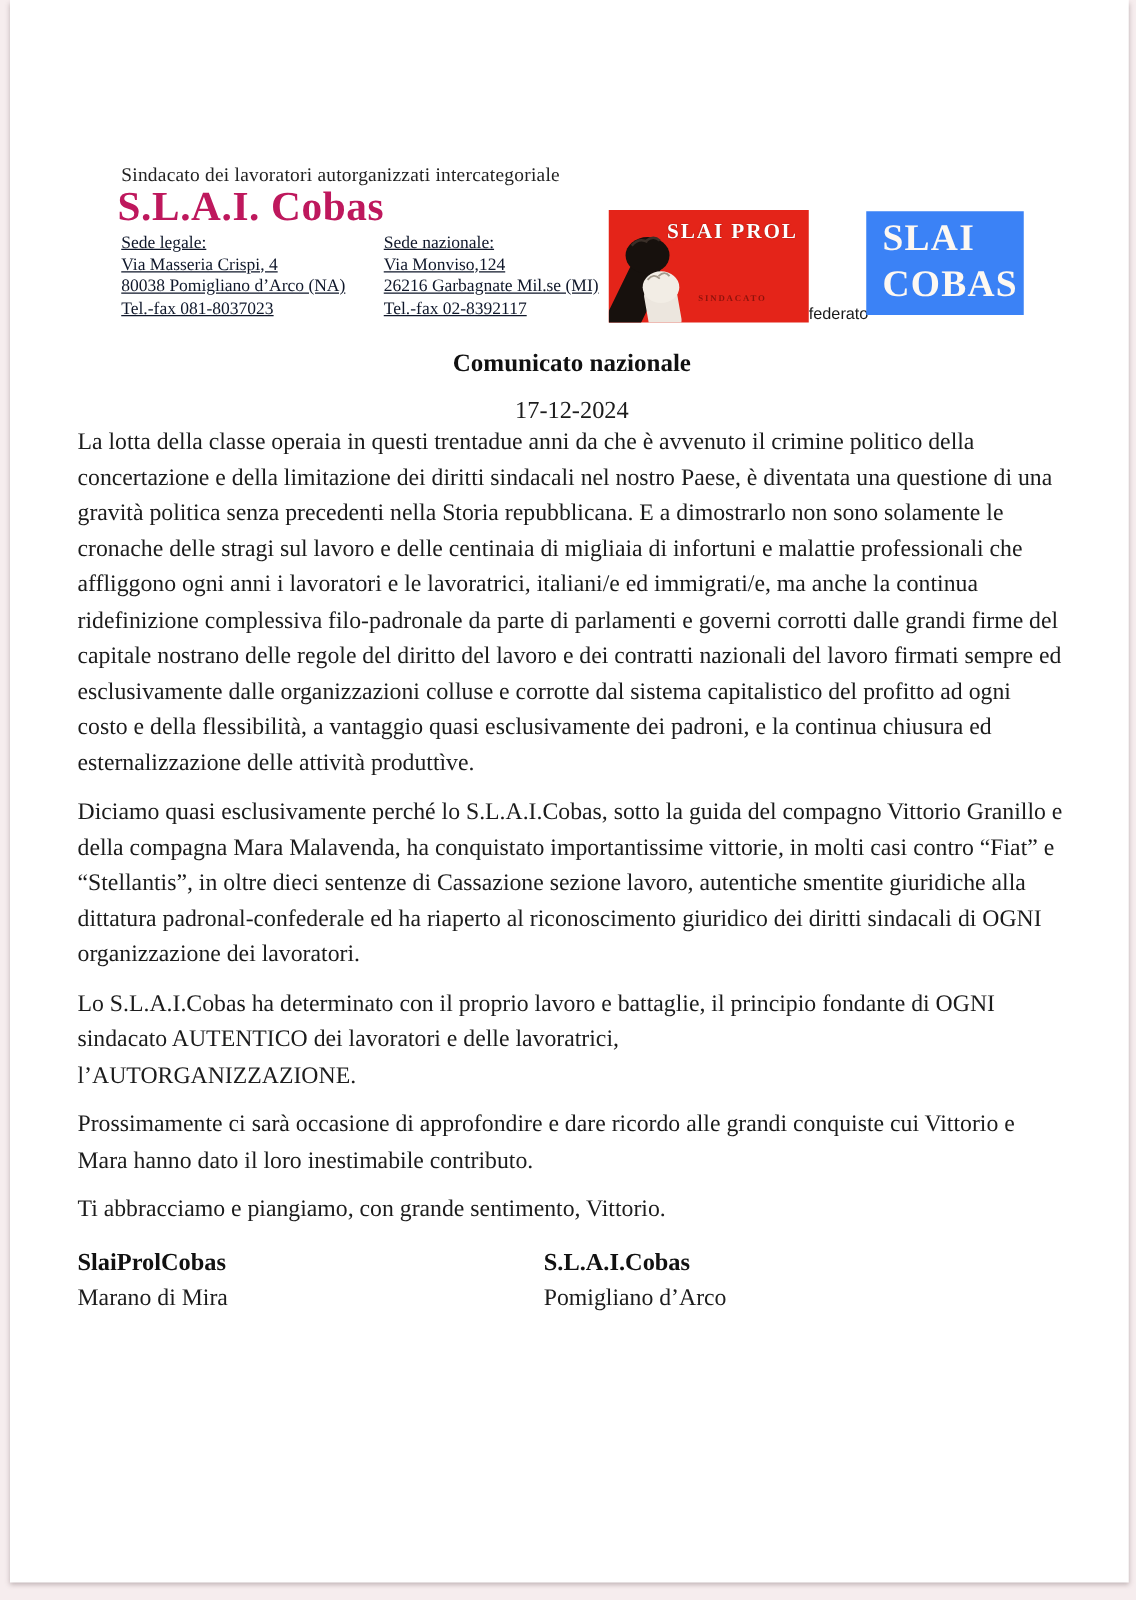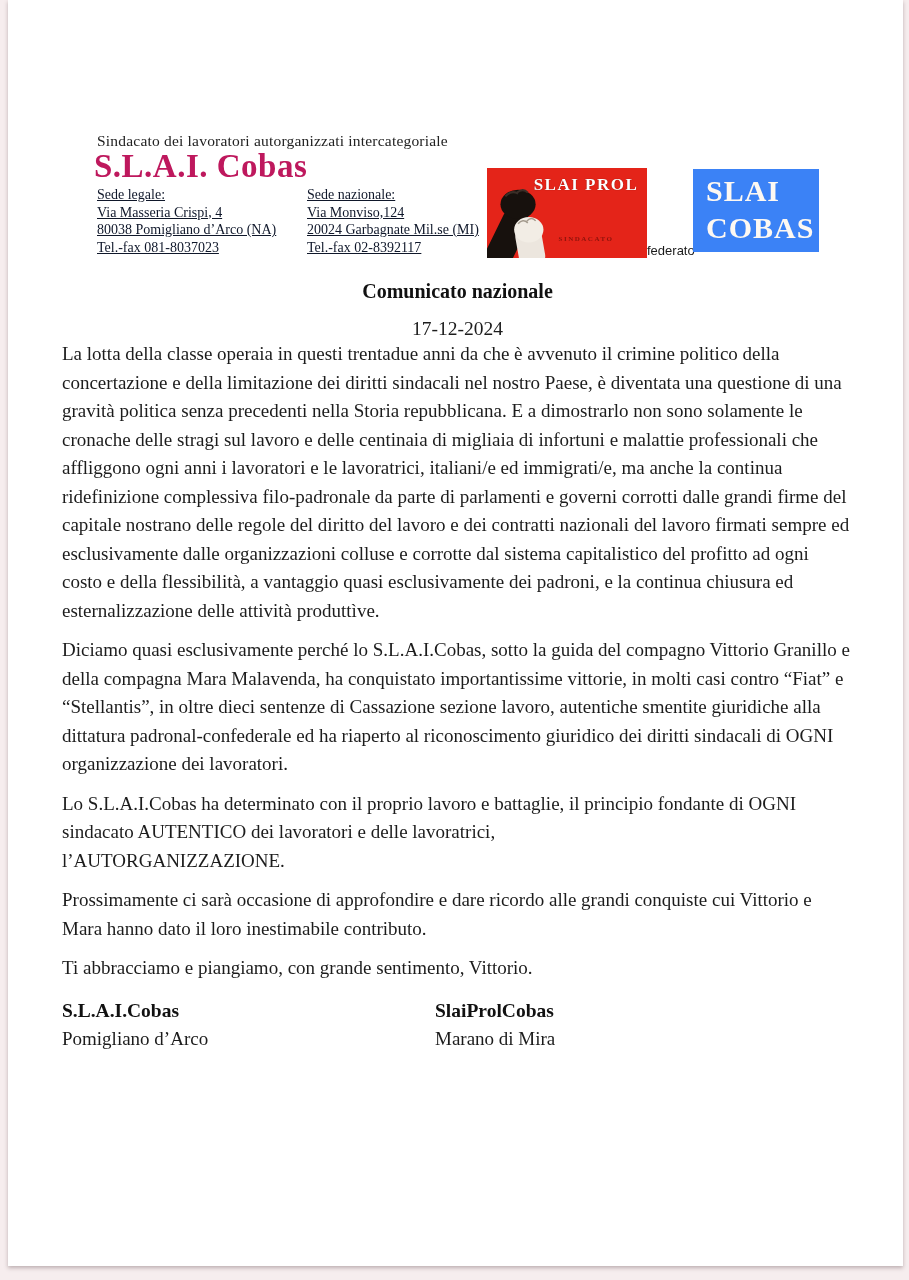--- a/index.html
+++ b/index.html
@@ -111,21 +111,21 @@
     <div class="addresses">
       <div class="addr legale">
         <div>Sede legale:</div>
         <div>Via Masseria Crispi, 4</div>
         <div>80038 Pomigliano d’Arco (NA)</div>
         <div>Tel.-fax 081-8037023</div>
       </div>
       <div class="addr nazionale">
         <div>Sede nazionale:</div>
         <div>Via Monviso,124</div>
-        <div>20024 Garbagnate Mil.se (MI)</div>
+        <div>26216 Garbagnate Mil.se (MI)</div>
         <div>Tel.-fax 02-8392117</div>
       </div>
     </div>
 
     <div class="logo-prol">
       <svg class="fists" viewBox="0 0 66 88" aria-hidden="true">
         <rect x="4" y="34" width="28" height="72" rx="11" transform="rotate(26 18 70)" fill="#17110d"></rect>
         <ellipse cx="31" cy="31" rx="18" ry="15" fill="#17110d"></ellipse>
         <path d="M18 23 q6 -7 13 -3 M30 19 q6 -5 11 0" stroke="#3a2f28" stroke-width="2" fill="none"></path>
         <rect x="30" y="54" width="27" height="40" rx="9" transform="rotate(-10 43 74)" fill="#ece6de"></rect>
@@ -154,23 +154,23 @@
 
     <p class="para">La lotta della classe operaia in questi trentadue anni da che è avvenuto il crimine politico della concertazione e della limitazione dei diritti sindacali nel nostro Paese, è diventata una questione di una gravità politica senza precedenti nella Storia repubblicana. E a dimostrarlo non sono solamente le cronache delle stragi sul lavoro e delle centinaia di migliaia di infortuni e malattie professionali che affliggono ogni anni i lavoratori e le lavoratrici, italiani/e ed immigrati/e, ma anche la continua ridefinizione complessiva filo-padronale da parte di parlamenti e governi corrotti dalle grandi firme del capitale nostrano delle regole del diritto del lavoro e dei contratti nazionali del lavoro firmati sempre ed esclusivamente dalle organizzazioni colluse e corrotte dal sistema capitalistico del profitto ad ogni costo e della flessibilità, a vantaggio quasi esclusivamente dei padroni, e la continua chiusura ed esternalizzazione delle attività produttìve.</p>
     <p class="para">Diciamo quasi esclusivamente perché lo S.L.A.I.Cobas, sotto la guida del compagno Vittorio Granillo e della compagna Mara Malavenda, ha conquistato importantissime vittorie, in molti casi contro “Fiat” e “Stellantis”, in oltre dieci sentenze di Cassazione sezione lavoro, autentiche smentite giuridiche alla dittatura padronal-confederale ed ha riaperto al riconoscimento giuridico dei diritti sindacali di OGNI organizzazione dei lavoratori.</p>
     <p class="para">Lo S.L.A.I.Cobas ha determinato con il proprio lavoro e battaglie, il principio fondante di OGNI sindacato AUTENTICO dei lavoratori e delle lavoratrici,
 l’AUTORGANIZZAZIONE.</p>
     <p class="para">Prossimamente ci sarà occasione di approfondire e dare ricordo alle grandi conquiste cui Vittorio e Mara hanno dato il loro inestimabile contributo.</p>
     <p class="para">Ti abbracciamo e piangiamo, con grande sentimento, Vittorio.</p>
 
     <div class="signatures">
       <div class="sig">
+        <div class="sig-name">SlaiProlCobas</div>
+        <div class="sig-place">Marano di Mira</div>
+      </div>
+      <div class="sig">
         <div class="sig-name">S.L.A.I.Cobas</div>
         <div class="sig-place">Pomigliano d’Arco</div>
-      </div>
-      <div class="sig">
-        <div class="sig-name">SlaiProlCobas</div>
-        <div class="sig-place">Marano di Mira</div>
       </div>
     </div>
   </main>
 
 </div>
 
 </body></html>

